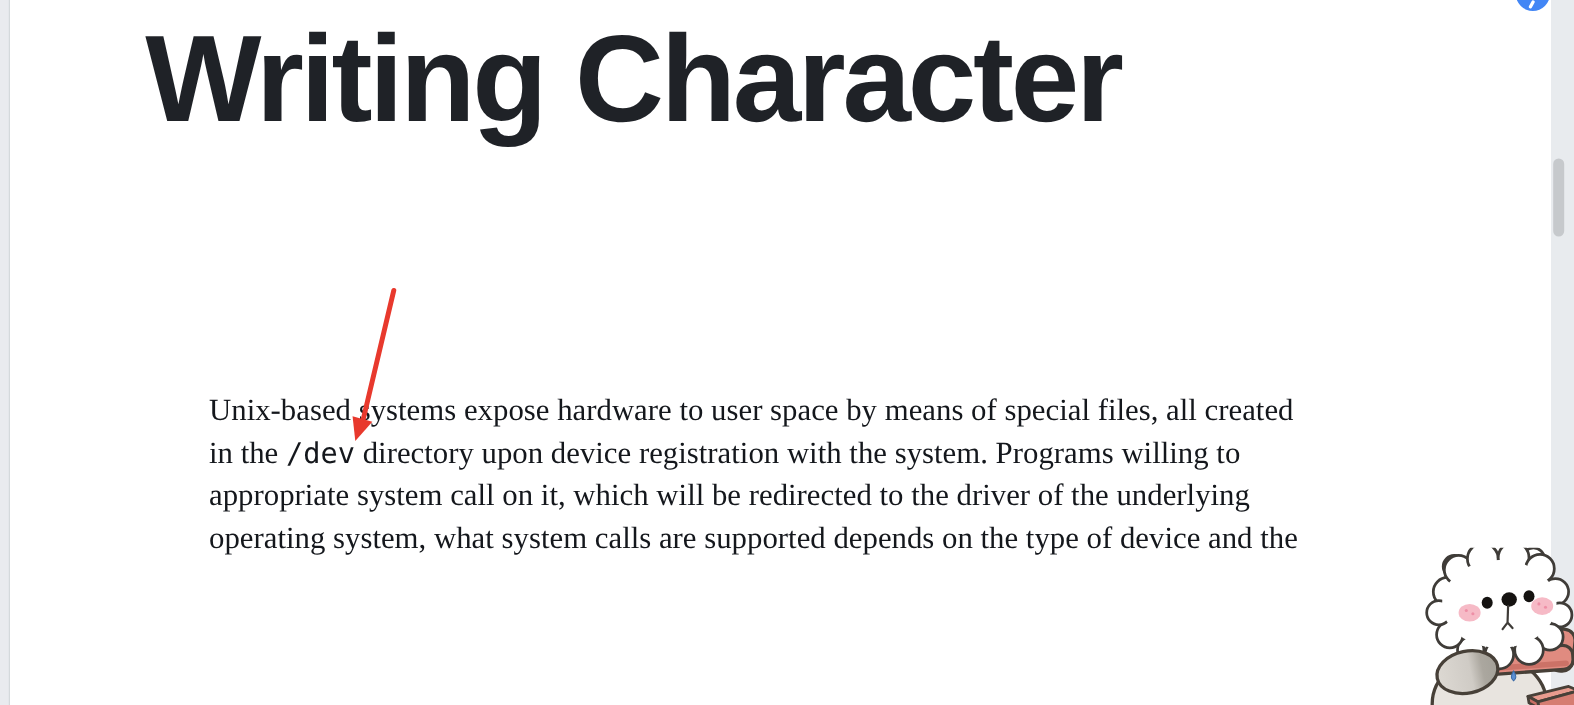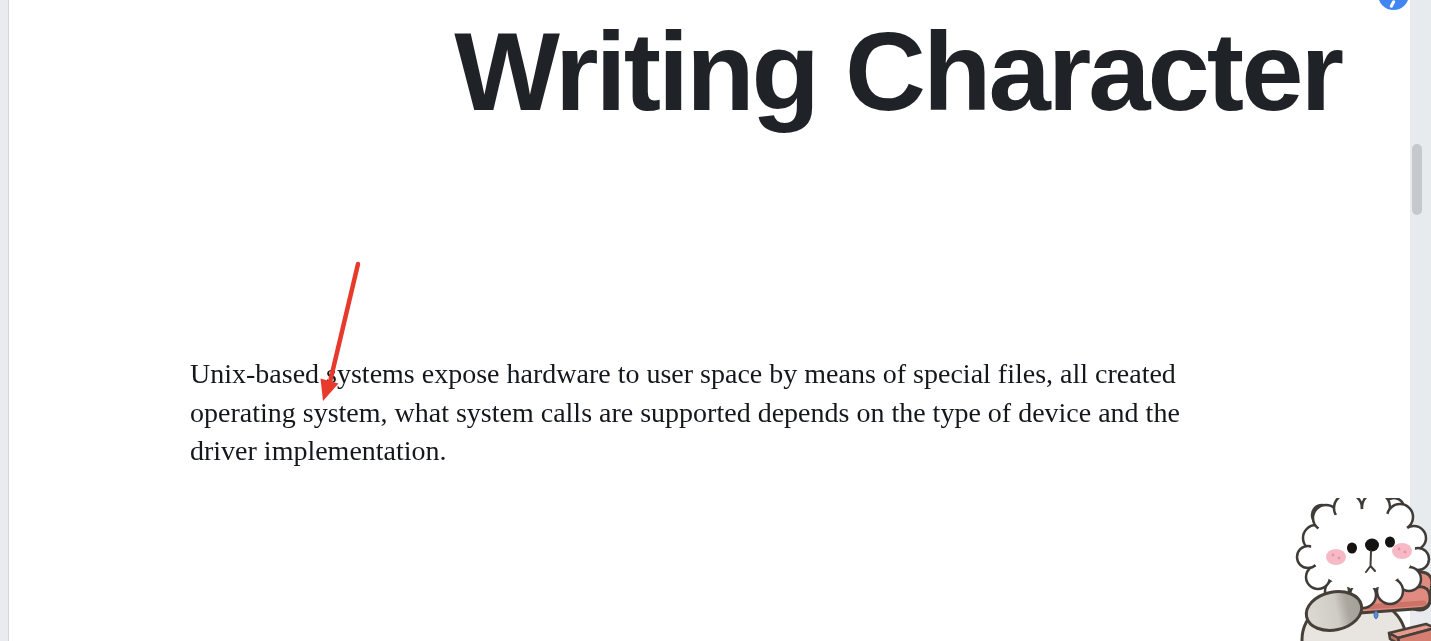--- a/index.html
+++ b/index.html
@@ -17,23 +17,23 @@
     left: 0; top: 0; bottom: 0;
     width: 9px;
     background: #e9ebef;
     border-right: 1px solid #d2d6da;
   }
 
   
   .chapter-title {
     position: absolute;
     top: 12px;
-    left: 120px;
+    left: 132px;
     right: 90px;
-    text-align: right;
+    text-align: left;
     font-weight: 700;
     font-size: 112px;
     line-height: 120px;
     letter-spacing: -3px;
     color: #1f2227;
     font-family: "Liberation Sans", sans-serif;
   }
 
   
   .body-paragraph {
@@ -116,22 +116,23 @@
 <body>
 
 <div class="left-gutter"></div>
 
 <h1 class="chapter-title">
   <div>Writing Character</div>
 </h1>
 
 <div class="body-paragraph">
     <div><span>Unix-based systems expose hardware to user space by means of special files, all created</span></div>
+    <div><span>in the </span><span class="mono">/dev</span><span> directory upon device registration with the system. Programs willing to</span></div>
+    <div><span>appropriate system call on it, which will be redirected to the driver of the underlying</span></div>
     <div><span>operating system, what system calls are supported depends on the type of device and the</span></div>
-    <div><span>driver implementation.</span></div>
   </div>
 
 <svg class="arrow-overlay" viewBox="0 0 1431 641" xmlns="http://www.w3.org/2000/svg">
   <path d="M 358 264 Q 345 318 330 382" fill="none" stroke="#e8392d" stroke-width="4.5" stroke-linecap="round"></path>
   <polygon points="323,401 338.5,383.5 320.5,378.5" fill="#e8392d"></polygon>
 </svg>
 
 <div class="fab">
   <div class="fab-glyph"></div>
 </div>

